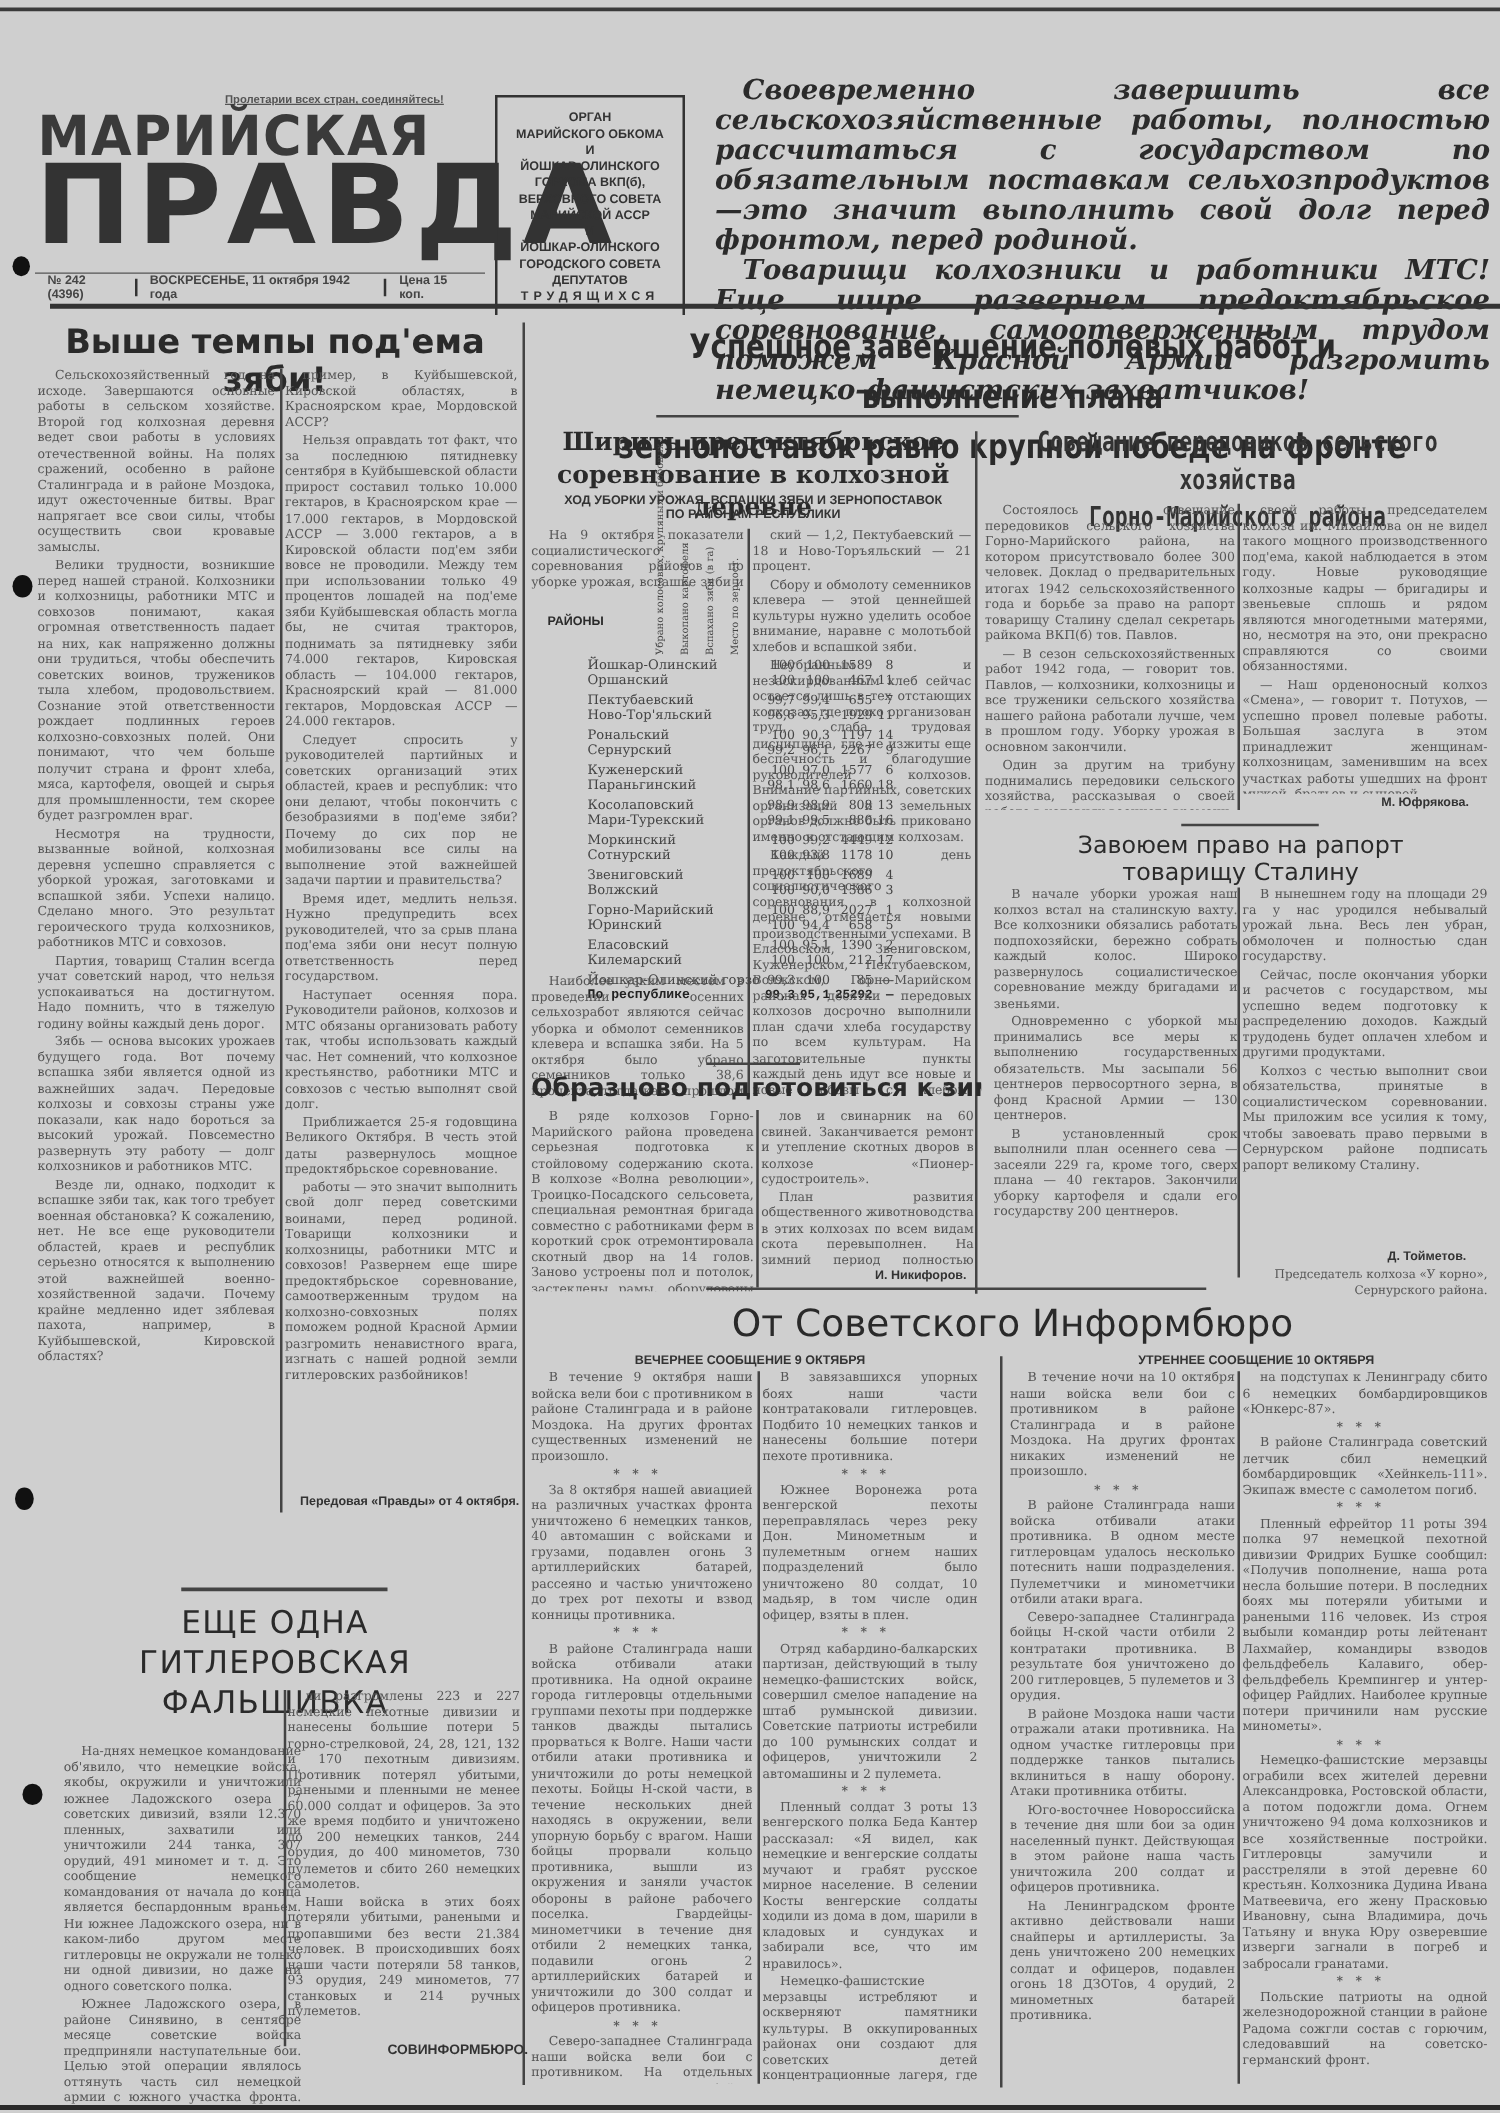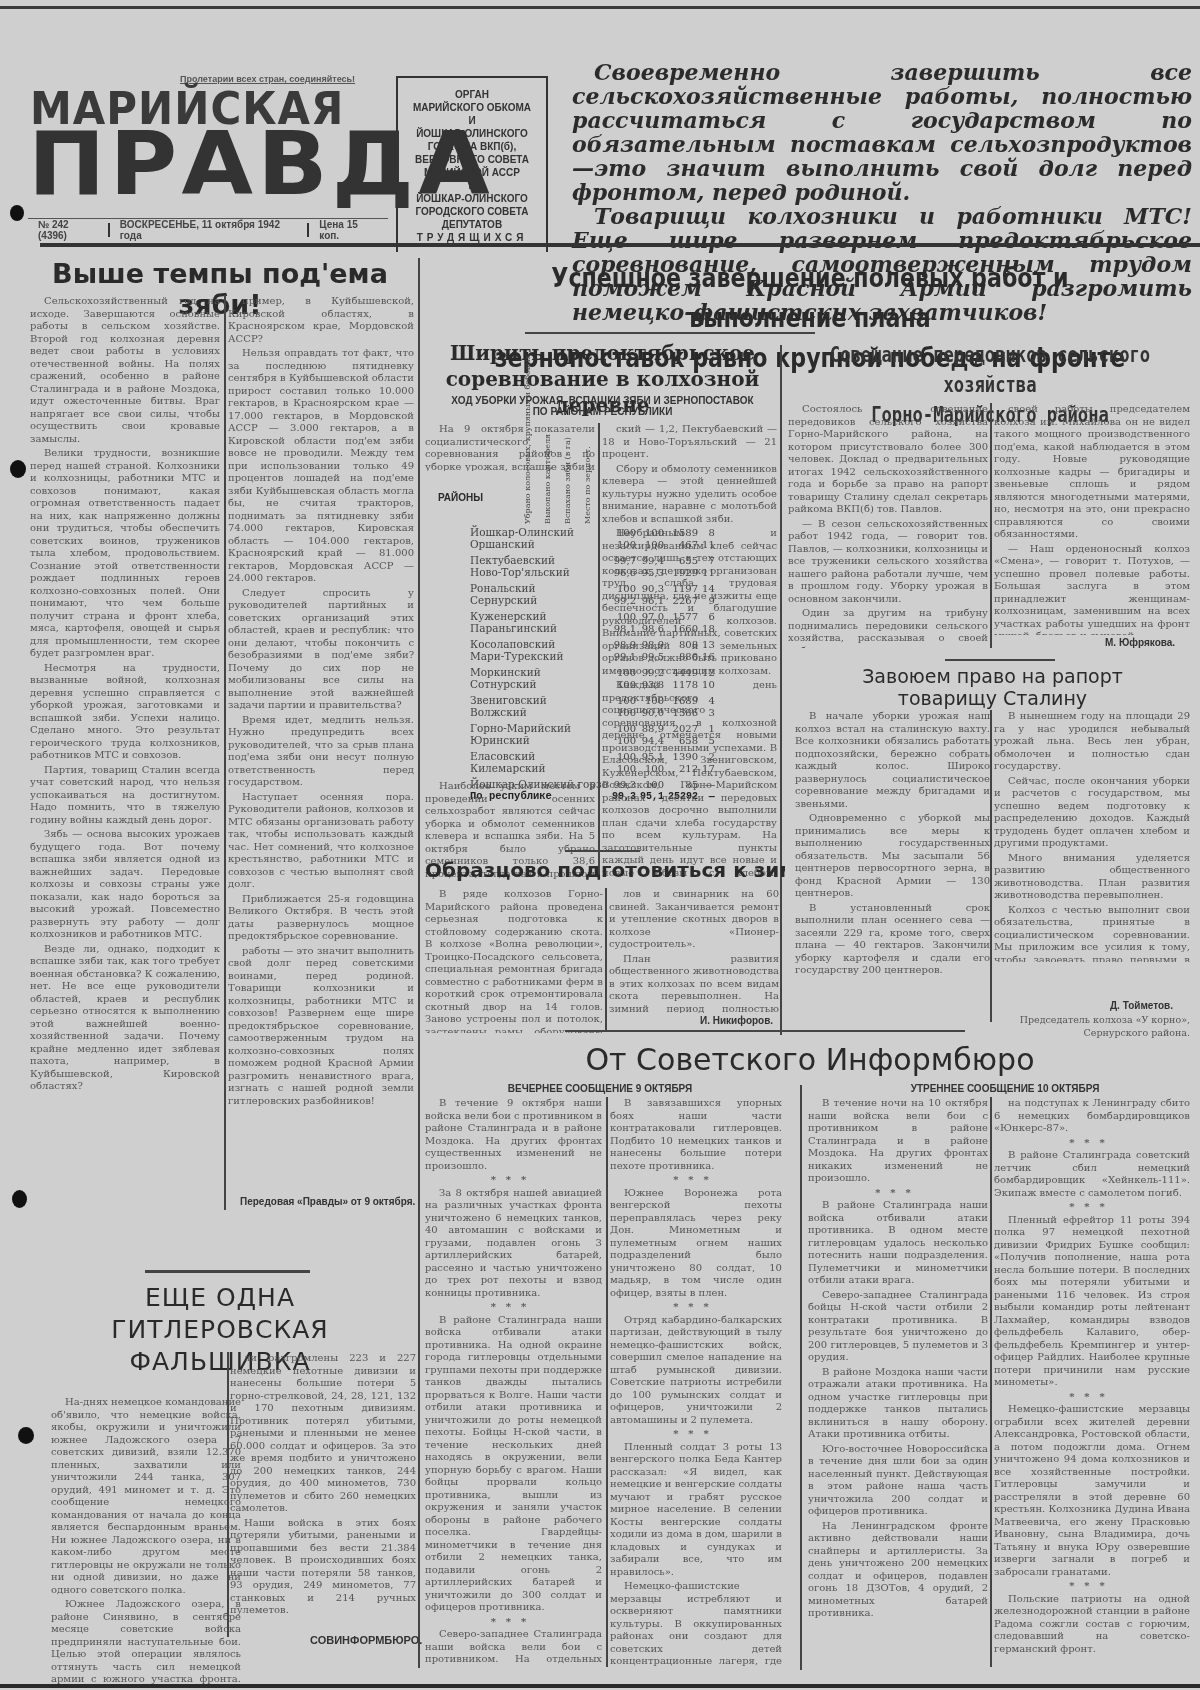--- a/index.html
+++ b/index.html
@@ -97,21 +97,21 @@
   <div class="vline" style="left:224px; top:295px; height:915px;"></div>
   <div class="col" style="left:228px; top:295px; width:186px; height:900px;">
     <p>пример, в Куйбышевской, Кировской областях, в Красноярском крае, Мордовской АССР?</p>
     <p>Нельзя оправдать тот факт, что за последнюю пятидневку сентября в Куйбышевской области прирост составил только 10.000 гектаров, в Красноярском крае — 17.000 гектаров, в Мордовской АССР — 3.000 гектаров, а в Кировской области под'ем зяби вовсе не проводили. Между тем при использовании только 49 процентов лошадей на под'еме зяби Куйбышевская область могла бы, не считая тракторов, поднимать за пятидневку зяби 74.000 гектаров, Кировская область — 104.000 гектаров, Красноярский край — 81.000 гектаров, Мордовская АССР — 24.000 гектаров.</p>
     <p>Следует спросить у руководителей партийных и советских организаций этих областей, краев и республик: что они делают, чтобы покончить с безобразиями в под'еме зяби? Почему до сих пор не мобилизованы все силы на выполнение этой важнейшей задачи партии и правительства?</p>
     <p>Время идет, медлить нельзя. Нужно предупредить всех руководителей, что за срыв плана под'ема зяби они несут полную ответственность перед государством.</p>
     <p>Наступает осенняя пора. Руководители районов, колхозов и МТС обязаны организовать работу так, чтобы использовать каждый час. Нет сомнений, что колхозное крестьянство, работники МТС и совхозов с честью выполнят свой долг.</p>
     <p>Приближается 25-я годовщина Великого Октября. В честь этой даты развернулось мощное предоктябрьское соревнование.</p>
     <p>работы — это значит выполнить свой долг перед советскими воинами, перед родиной. Товарищи колхозники и колхозницы, работники МТС и совхозов! Развернем еще шире предоктябрьское соревнование, самоотверженным трудом на колхозно-совхозных полях поможем родной Красной Армии разгромить ненавистного врага, изгнать с нашей родной земли гитлеровских разбойников!</p>
   </div>
-  <div class="sign" style="left:240px; top:1196px;">Передовая «Правды» от 9 октября.</div>
+  <div class="sign" style="left:240px; top:1196px;">Передовая «Правды» от 4 октября.</div>
   <div class="vline" style="left:418px; top:258px; height:1410px;"></div>
 
   <div class="hline" style="left:145px; top:1270px; width:165px; height:3px;"></div>
   <div class="fake" style="top:1282px;">
     <div>ЕЩЕ ОДНА</div>
     <div>ГИТЛЕРОВСКАЯ ФАЛЬШИВКА</div>
   </div>
   <div class="col" style="left:51px; top:1352px; width:190px; height:290px;margin-top:44px;">
     <p>На-днях немецкое командование об'явило, что немецкие войска, якобы, окружили и уничтожили южнее Ладожского озера 7 советских дивизий, взяли 12.370 пленных, захватили или уничтожили 244 танка, 307 орудий, 491 миномет и т. д. Это сообщение немецкого командования от начала до конца является беспардонным враньем. Ни южнее Ладожского озера, ни в каком-либо другом месте гитлеровцы не окружали не только ни одной дивизии, но даже ни одного советского полка.</p>
     <p>Южнее Ладожского озера, в районе Синявино, в сентябре месяце советские войска предприняли наступательные бои. Целью этой операции являлось оттянуть часть сил немецкой армии с южного участка фронта. Эта цель была достигнута. Несколько немецких дивизий, в том числе 4 пехотные дивизии, стоявшие в Крыму, а именно — 24, 28, 132 и 170 и предназначавшиеся для операций под Сталинградом и на Тереке, спешно были переброшены в район Синявино и здесь были разбиты или основательно растрепаны советскими войсками. В ходе этих боев бы-</p>
@@ -348,21 +348,20 @@
   </div>
   <div class="col" style="left:795px; top:710px; width:195px; height:315px;">
     <p>В начале уборки урожая наш колхоз встал на сталинскую вахту. Все колхозники обязались работать подпохозяйски, бережно собрать каждый колос. Широко развернулось социалистическое соревнование между бригадами и звеньями.</p>
     <p>Одновременно с уборкой мы принимались все меры к выполнению государственных обязательств. Мы засыпали 56 центнеров первосортного зерна, в фонд Красной Армии — 130 центнеров.</p>
     <p>В установленный срок выполнили план осеннего сева — засеяли 229 га, кроме того, сверх плана — 40 гектаров. Закончили уборку картофеля и сдали его государству 200 центнеров.</p>
   </div>
   <div class="vline" style="left:990px; top:710px; height:312px;"></div>
   <div class="col" style="left:994px; top:710px; width:196px; height:252px;">
     <p>В нынешнем году на площади 29 га у нас уродился небывалый урожай льна. Весь лен убран, обмолочен и полностью сдан государству.</p>
     <p>Сейчас, после окончания уборки и расчетов с государством, мы успешно ведем подготовку к распределению доходов. Каждый трудодень будет оплачен хлебом и другими продуктами.</p>
-    <p>Много внимания уделяется развитию общественного животноводства. План развития животноводства перевыполнен.</p>
     <p>Колхоз с честью выполнит свои обязательства, принятые в социалистическом соревновании. Мы приложим все усилия к тому, чтобы завоевать право первыми в Сернурском районе подписать рапорт великому Сталину.</p>
   </div>
   <div class="sign" style="left:1110px; top:1000px;">Д. Тойметов.</div>
   <div class="col" style="left:1000px; top:1014px; width:190px; height:28px; text-align:right; font-size:9.5px;">
     <div>Председатель колхоза «У корно»,</div>
     <div>Сернурского района.</div>
   </div>
 
   <div class="informburo">От Советского Информбюро</div>
   <div class="sub-caps" style="left:430px; top:1083px; width:340px;">ВЕЧЕРНЕЕ СООБЩЕНИЕ 9 ОКТЯБРЯ</div>

